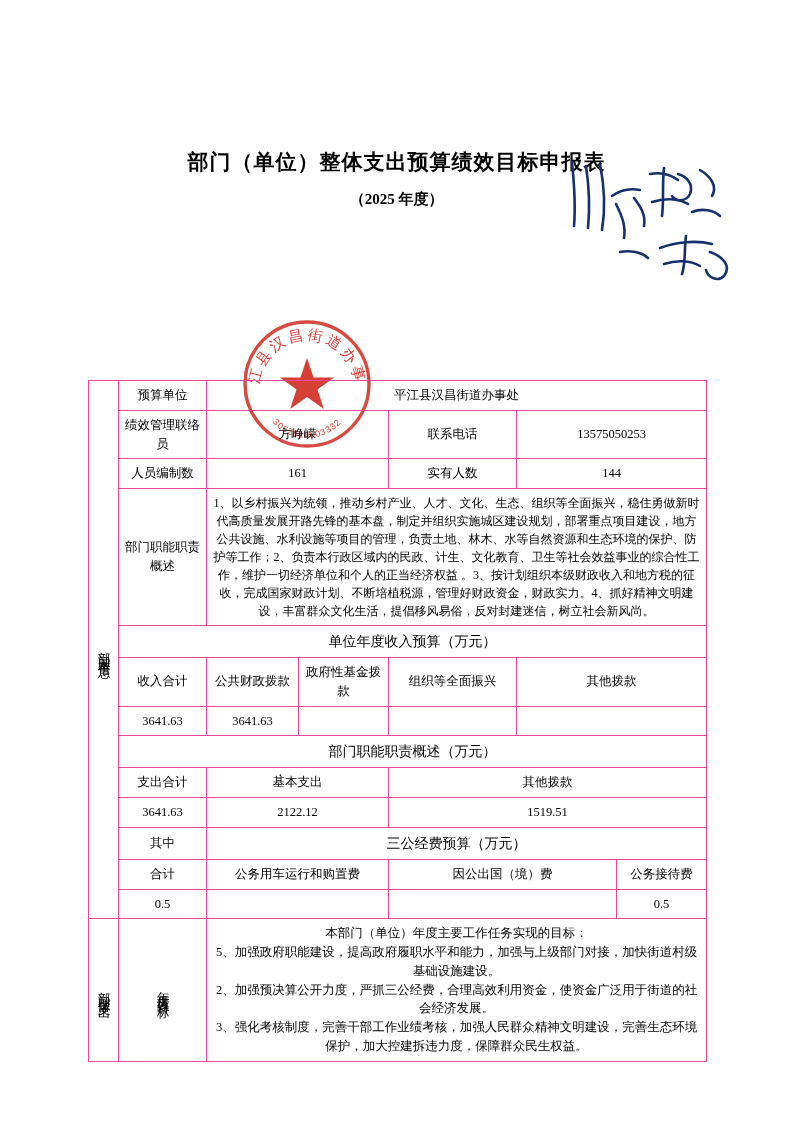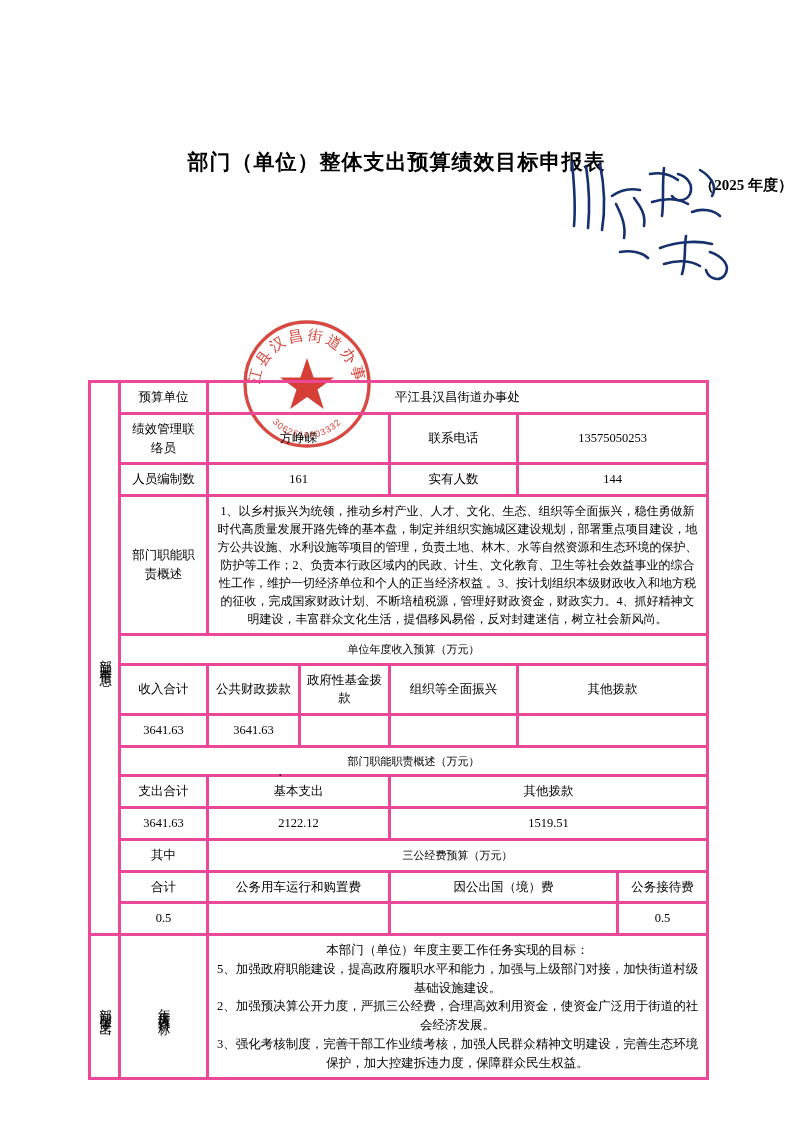--- a/index.html
+++ b/index.html
@@ -34,23 +34,23 @@
   
   .title {
     text-align: center;
     font-size: 21px;
     font-weight: bold;
     letter-spacing: 1px;
     margin-top: 148px;
     font-family: "Liberation Serif", "DejaVu Serif", serif;
   }
   .subtitle {
-    text-align: right;
+    text-align: center;
     font-size: 15px;
-    margin-top: 0;
+    margin-top: 14px;
     font-weight: bold;
   }
 
   .meta-row {
     margin-top: 16px;
     font-size: 13.5px;
     display: flex;
     padding-left: 128px;
   }
   .meta-left { width: 300px; }
@@ -60,21 +60,21 @@
   table.main {
     position: absolute;
     left: 88px;
     top: 232px;
     width: 618px;
     border-collapse: collapse;
     font-size: 12.5px;
     table-layout: fixed;
   }
   table.main td {
-    border: 3px solid #ec4899;
+    border: 1px solid #ec4899;
     padding: 5px 6px;
     vertical-align: middle;
     text-align: center;
     line-height: 1.5;
   }
   td.lbl { font-size: 12.5px; }
   td.para {
     text-align: left;
     line-height: 1.75;
     padding: 6px 8px;
@@ -87,21 +87,21 @@
     text-orientation: upright;
     letter-spacing: 3px;
     margin: 0 auto;
     line-height: 1.25;
     font-size: 12.5px;
   }
   td.vcell {
     width: 30px;
     padding: 4px 2px;
   }
-  .section-head { font-size: 11px; }
+  .section-head { font-size: 14px; }
 
   
   td.goal {
     text-align: left;
     line-height: 1.9;
     padding: 8px 10px;
     font-size: 12.5px;
   }
   td.goal p { margin: 0; }
 

